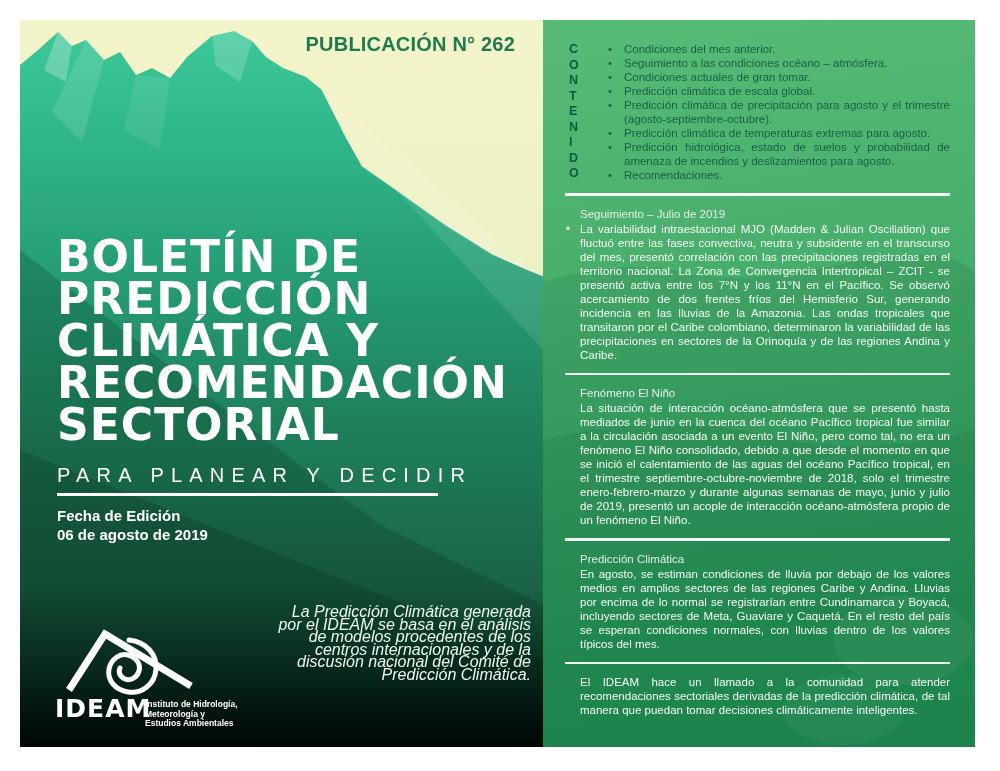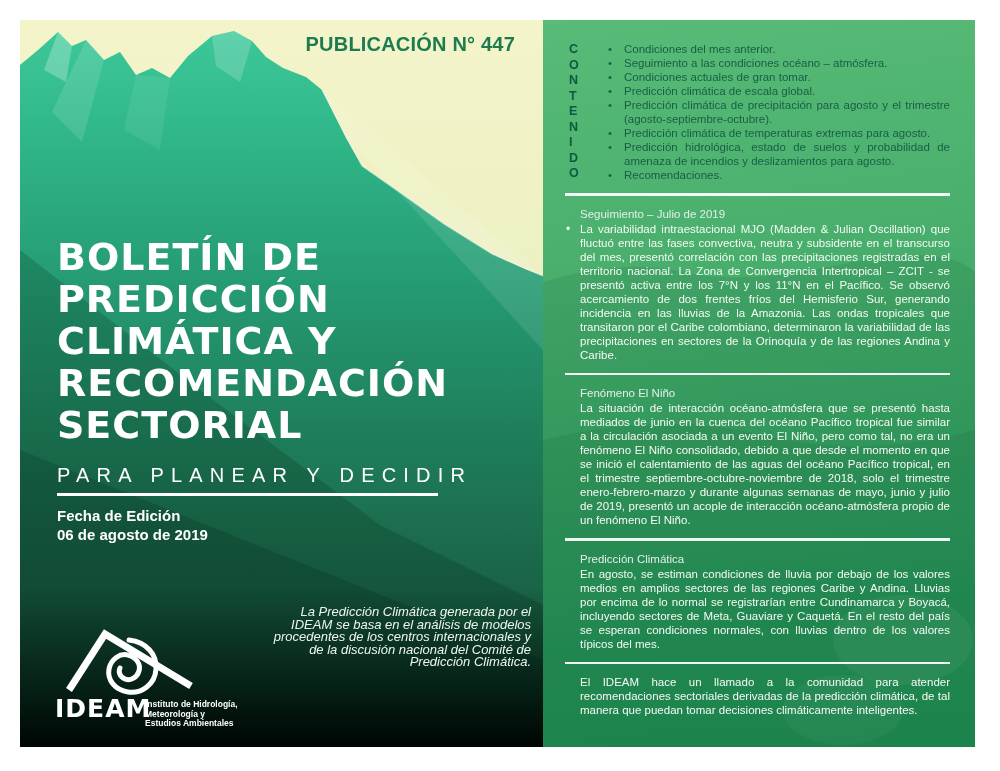--- a/index.html
+++ b/index.html
@@ -8,29 +8,29 @@
 
   
   .left-panel{position:absolute;left:20px;top:20px;width:523px;height:727px;overflow:hidden;
     background:linear-gradient(180deg,#f4f4ca 0%,#eef1c4 30%,#e3edbc 55%,#ddeab8 100%);}
   .left-panel svg.mtn{position:absolute;inset:0;display:block;}
 
   .pub{position:absolute;top:12px;right:28px;text-align:right;color:#1e7b50;
        font-weight:bold;font-size:20px;line-height:24px;letter-spacing:.2px;}
 
   .title{position:absolute;left:37px;top:216px;color:#ffffff;font-family:"DejaVu Sans",sans-serif;
-         font-weight:bold;font-size:38px;line-height:42px;letter-spacing:1px;}
+         font-weight:bold;font-size:44px;line-height:42px;letter-spacing:1px;}
   .tagline{position:absolute;left:37px;top:444px;color:#ffffff;font-size:20px;
            letter-spacing:7.2px;white-space:nowrap;font-weight:400;}
   .tagline-rule{position:absolute;left:37px;top:473px;width:381px;height:2.5px;background:#ffffff;}
   .edition{position:absolute;left:37px;top:486px;color:#ffffff;font-weight:bold;
            font-size:15px;line-height:19px;}
 
   .disclaimer{position:absolute;right:12px;top:586px;width:258px;text-align:right;
-              font-style:italic;color:#eef6ee;font-size:13px;line-height:12.6px;}
+              font-style:italic;color:#eef6ee;font-size:16px;line-height:12.6px;}
   .disclaimer .p2{margin-top:12px;}
 
   .logo{position:absolute;left:35px;top:608px;width:230px;height:112px;}
   .logo svg{position:absolute;left:8px;top:0;}
   .logo-acronym{position:absolute;left:0;top:66px;color:#fff;font-weight:bold;
                 font-size:25px;letter-spacing:1px;font-family:"DejaVu Sans",sans-serif;}
   .logo-institute{position:absolute;left:90px;top:72px;color:#fff;font-weight:bold;
                   font-size:8.5px;line-height:9.5px;}
 
   
@@ -82,21 +82,21 @@
       <path fill="rgba(255,255,255,0.18)" d="M192,16 L214,11 L232,21 L220,62 L196,46 Z"></path>
       <path fill="rgba(255,255,255,0.12)" d="M66,20 L84,40 L62,122 L32,92 Z"></path>
       <path fill="rgba(255,255,255,0.10)" d="M302,70 L523,256 L523,330 L332,122 Z"></path>
       <path fill="rgba(255,255,255,0.08)" d="M116,55 L150,58 L140,130 L104,110 Z"></path>
       <path fill="rgba(0,25,12,0.18)" d="M0,230 L180,370 L360,505 L523,585 L523,727 L0,727 Z"></path>
       <path fill="rgba(0,20,10,0.16)" d="M0,430 L523,640 L523,727 L0,727 Z"></path>
       <path stroke="rgba(255,255,255,0.30)" stroke-width="1.6" fill="none" d="M302,70 L342,146 L382,174 L424,204 L472,234 L523,256"></path>
     </svg>
 
     <div class="pub">
-      <div>PUBLICACIÓN N° 447</div>
+      <div>PUBLICACIÓN N° 262</div>
     </div>
 
     <div class="title">
 
     <div>BOLETÍN DE</div>
         <div>PREDICCIÓN</div>
         <div>CLIMÁTICA Y</div>
         <div>RECOMENDACIÓN</div>
         <div>SECTORIAL</div>
       </div>

